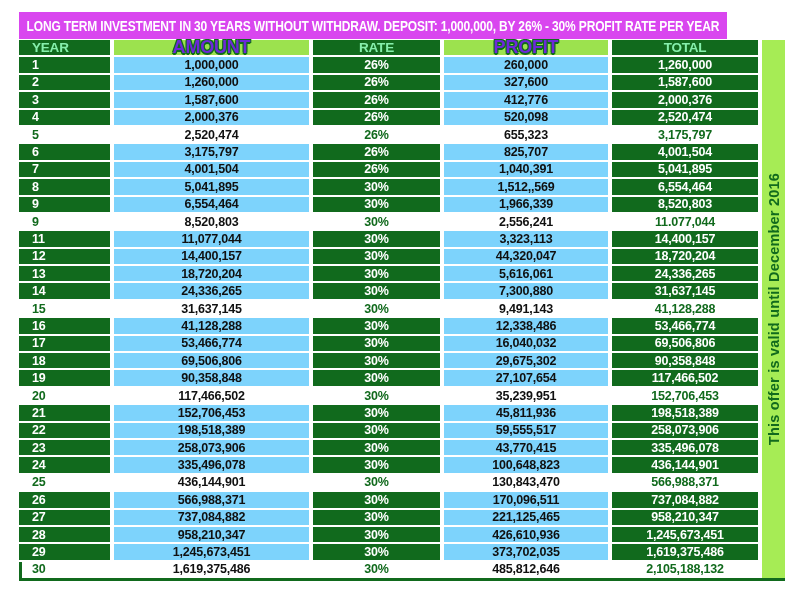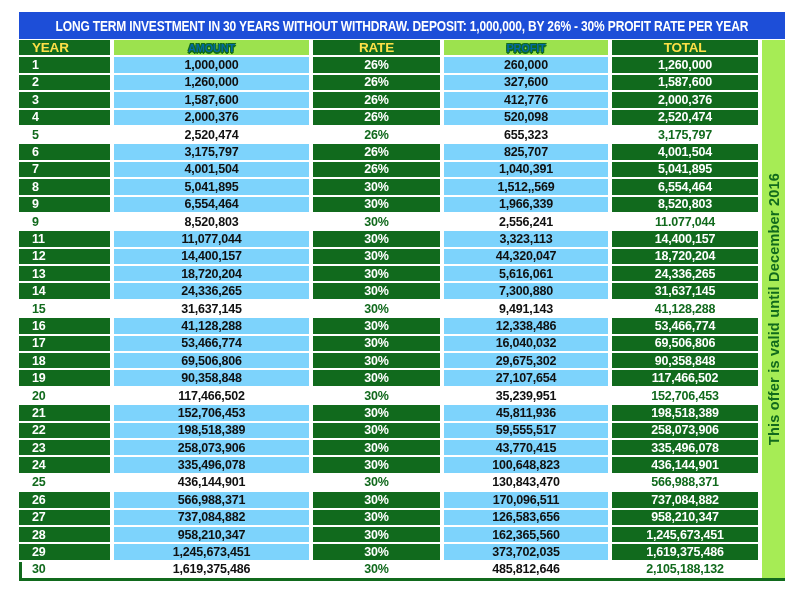--- a/index.html
+++ b/index.html
@@ -1,44 +1,44 @@
 <!DOCTYPE html>
 <html><head>
 <meta charset="utf-8">
 <style>
   html,body{margin:0;padding:0;}
   body{
     width:800px;height:599px;background:#ffffff;position:relative;
     font-family:"Liberation Sans",sans-serif;overflow:hidden;
   }
   .title-bar{
-    position:absolute;left:19px;top:12px;width:766px;height:27px;
-    background:#1d4ed8;display:flex;align-items:center;justify-content:center;
+    position:absolute;left:19px;top:12px;width:708px;height:27px;
+    background:#d946ef;display:flex;align-items:center;justify-content:center;
     overflow:hidden;
   }
   .title-bar span{
     color:#fff;font-weight:bold;font-size:15px;white-space:nowrap;
     letter-spacing:-0.2px;transform:scaleX(0.80);transform-origin:center;
   }
   .grid{
     position:absolute;left:19px;top:40px;
     display:grid;
     grid-template-columns:91px 195px 127px 164px 146px;
     column-gap:4px;row-gap:2px;
     grid-auto-rows:15.4px;
   }
   .cell{
     display:flex;align-items:center;justify-content:center;
     font-weight:bold;font-size:12.5px;letter-spacing:-0.2px;
     white-space:nowrap;
   }
   .col-year{justify-content:flex-start;padding-left:13px;}
-  .h-dark{background:#116a1d;color:#fde047;font-size:13.5px;}
+  .h-dark{background:#116a1d;color:#86efac;font-size:13.5px;}
   .h-light{
-    background:#9ce24e;color:#0369a1;font-size:11px;
+    background:#9ce24e;color:#6d28d9;font-size:18px;
     text-shadow:-1px -1px 0 #116a1d,1px -1px 0 #116a1d,-1px 1px 0 #116a1d,
                  1px 1px 0 #116a1d,0 1.5px 0 #116a1d;
   }
   .c-dark{background:#116a1d;color:#ffffff;}
   .c-light{background:#7dd3fc;color:#101010;}
   .c-white{background:#ffffff;}
   .t-green{color:#116a1d;}
   .t-black{color:#101010;}
   .sidebar{
     position:absolute;left:762px;top:40px;width:23px;height:538px;
@@ -195,26 +195,26 @@
     <div class="cell c-white t-black">130,843,470</div>
     <div class="cell c-white t-green">566,988,371</div>
     <div class="cell c-dark col-year">26</div>
     <div class="cell c-light">566,988,371</div>
     <div class="cell c-dark">30%</div>
     <div class="cell c-light">170,096,511</div>
     <div class="cell c-dark">737,084,882</div>
     <div class="cell c-dark col-year">27</div>
     <div class="cell c-light">737,084,882</div>
     <div class="cell c-dark">30%</div>
-    <div class="cell c-light">126,583,656</div>
+    <div class="cell c-light">221,125,465</div>
     <div class="cell c-dark">958,210,347</div>
     <div class="cell c-dark col-year">28</div>
     <div class="cell c-light">958,210,347</div>
     <div class="cell c-dark">30%</div>
-    <div class="cell c-light">162,365,560</div>
+    <div class="cell c-light">426,610,936</div>
     <div class="cell c-dark">1,245,673,451</div>
     <div class="cell c-dark col-year">29</div>
     <div class="cell c-light">1,245,673,451</div>
     <div class="cell c-dark">30%</div>
     <div class="cell c-light">373,702,035</div>
     <div class="cell c-dark">1,619,375,486</div>
     <div class="cell c-white t-green col-year">30</div>
     <div class="cell c-white t-black">1,619,375,486</div>
     <div class="cell c-white t-green">30%</div>
     <div class="cell c-white t-black">485,812,646</div>

